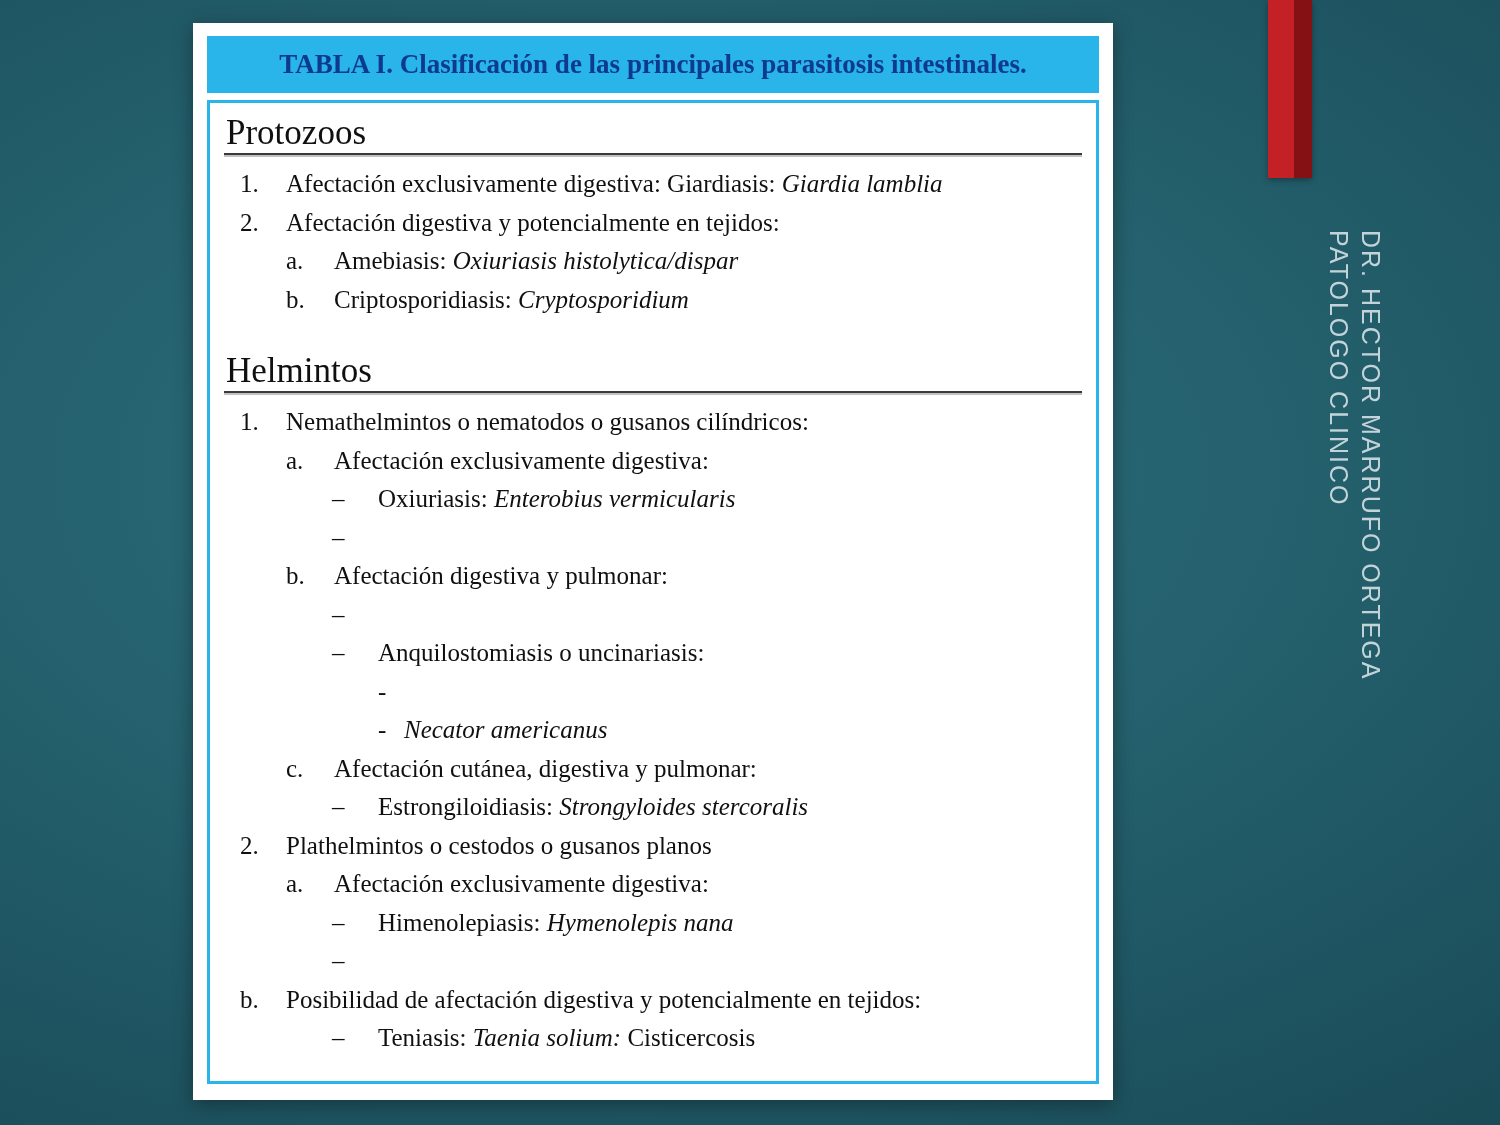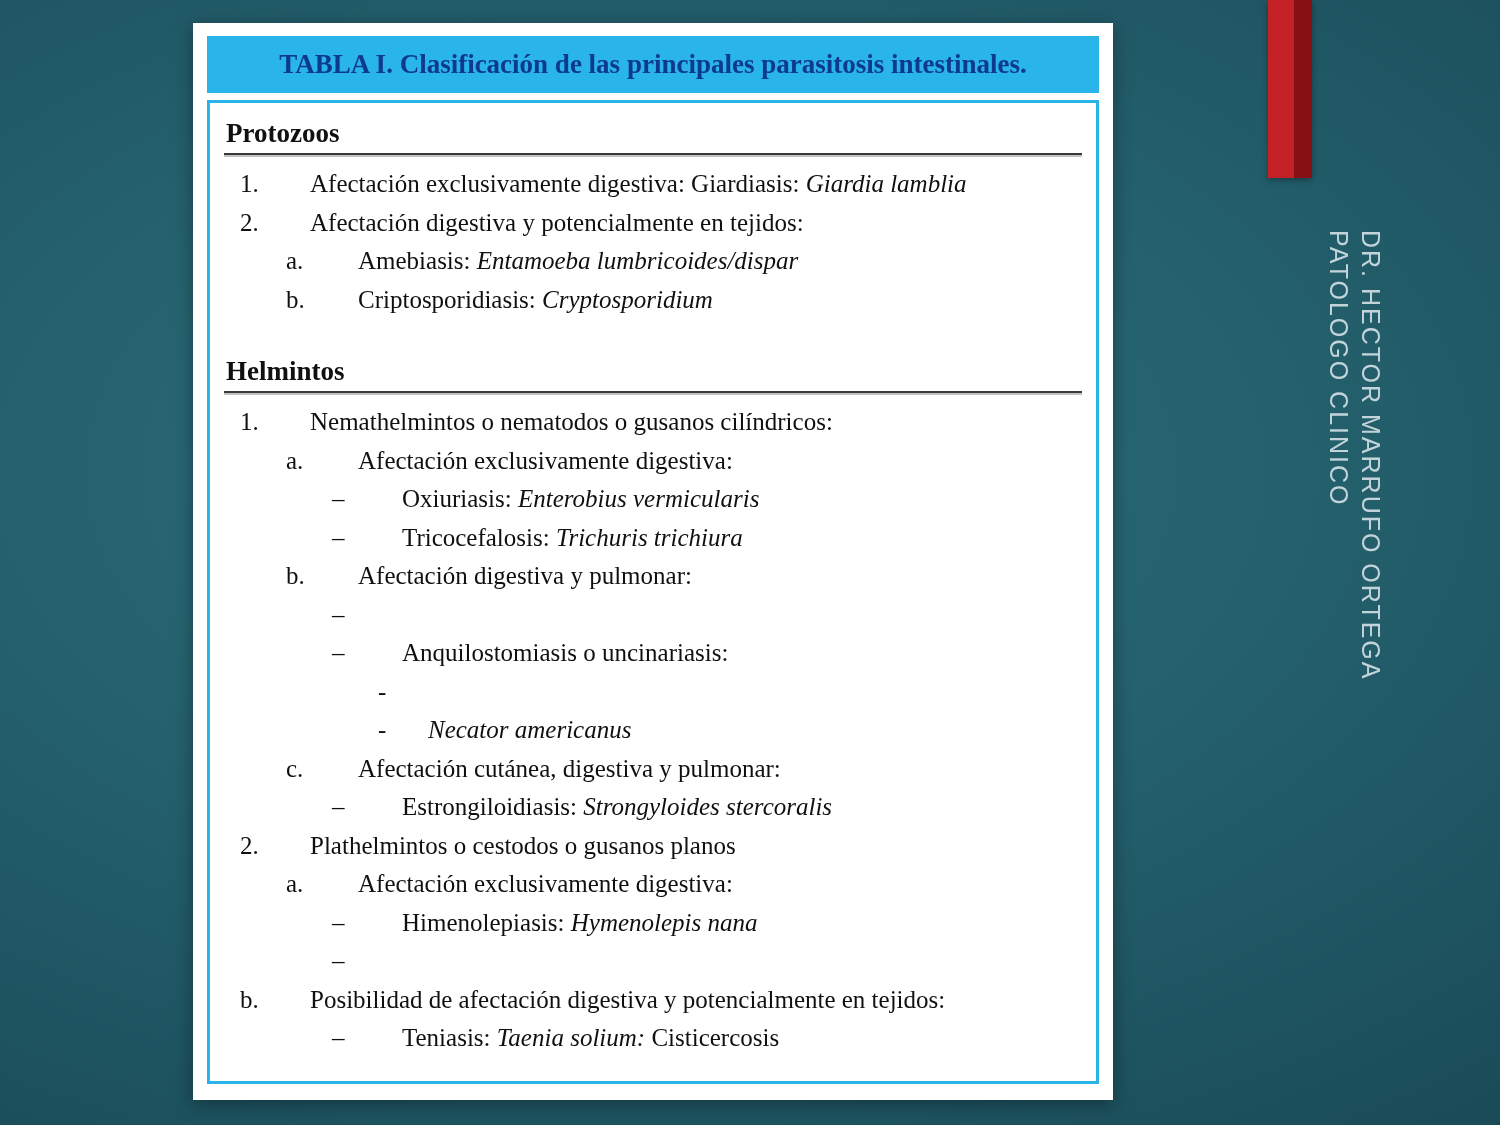--- a/index.html
+++ b/index.html
@@ -29,27 +29,27 @@
   .table-title{
     height:57px;display:flex;align-items:center;justify-content:center;
     background:#29b4ea;color:#0d3a8e;font-weight:bold;font-size:27px;
     text-align:center;
   }
   .table-content{
     margin-top:7px;border:3px solid #29b4ea;box-sizing:border-box;
     height:984px;padding:8px 14px 8px 14px;color:#101010;
   }
   .section-heading{
-    font-weight:bold;font-size:27px;margin:4px 0 0 2px;line-height:36px;
+    font-weight:normal;font-size:35px;margin:4px 0 0 2px;line-height:36px;
   }
   .section-rule{border-bottom:2px solid #3a3a3a;box-shadow:0 2px 0 rgba(120,120,120,.45);margin:2px 0 10px 0;}
   .section-block + .section-block{margin-top:34px;}
   .line{display:flex;align-items:baseline;font-size:25px;line-height:38.5px;}
   .line .marker{flex:0 0 auto;}
-  .line .text{flex:1 1 auto;margin-left:24px;}
+  .line .text{flex:1 1 auto;}
   .lvl0{padding-left:16px;}  .lvl0 .marker{width:46px;}
   .lvl1{padding-left:62px;}  .lvl1 .marker{width:48px;}
   .lvl2{padding-left:108px;} .lvl2 .marker{width:46px;}
   .lvl3{padding-left:154px;} .lvl3 .marker{width:26px;}
 </style>
 </head>
 <body>
 
 <div class="red-bar"></div>
 
@@ -67,21 +67,21 @@
         <div class="line lvl0">
           <span class="marker">1.</span>
           <span class="text"><span>Afectación exclusivamente digestiva: Giardiasis: </span><i>Giardia lamblia</i></span>
         </div>
         <div class="line lvl0">
           <span class="marker">2.</span>
           <span class="text"><span>Afectación digestiva y potencialmente en tejidos:</span></span>
         </div>
         <div class="line lvl1">
           <span class="marker">a.</span>
-          <span class="text"><span>Amebiasis: </span><i>Entamoeba lumbricoides/dispar</i></span>
+          <span class="text"><span>Amebiasis: </span><i>Oxiuriasis histolytica/dispar</i></span>
         </div>
         <div class="line lvl1">
           <span class="marker">b.</span>
           <span class="text"><span>Criptosporidiasis: </span><i>Cryptosporidium</i></span>
         </div>
       </div>
       <div class="section-block">
         <div class="section-heading">Helmintos</div>
         <div class="section-rule"></div>
         <div class="line lvl0">
@@ -91,21 +91,20 @@
         <div class="line lvl1">
           <span class="marker">a.</span>
           <span class="text"><span>Afectación exclusivamente digestiva:</span></span>
         </div>
         <div class="line lvl2">
           <span class="marker">–</span>
           <span class="text"><span>Oxiuriasis: </span><i>Enterobius vermicularis</i></span>
         </div>
         <div class="line lvl2">
           <span class="marker">–</span>
-          <span class="text"><span>Tricocefalosis: </span><i>Trichuris trichiura</i></span>
         </div>
         <div class="line lvl1">
           <span class="marker">b.</span>
           <span class="text"><span>Afectación digestiva y pulmonar:</span></span>
         </div>
         <div class="line lvl2">
           <span class="marker">–</span>
         </div>
         <div class="line lvl2">
           <span class="marker">–</span>

